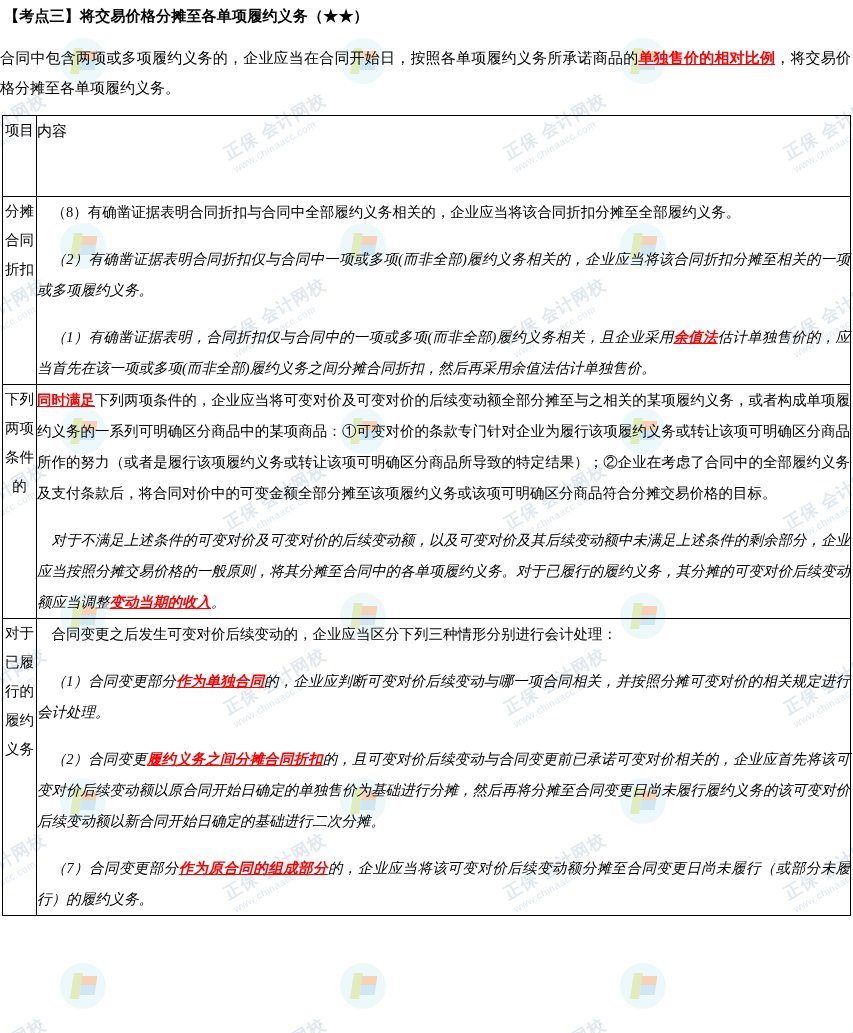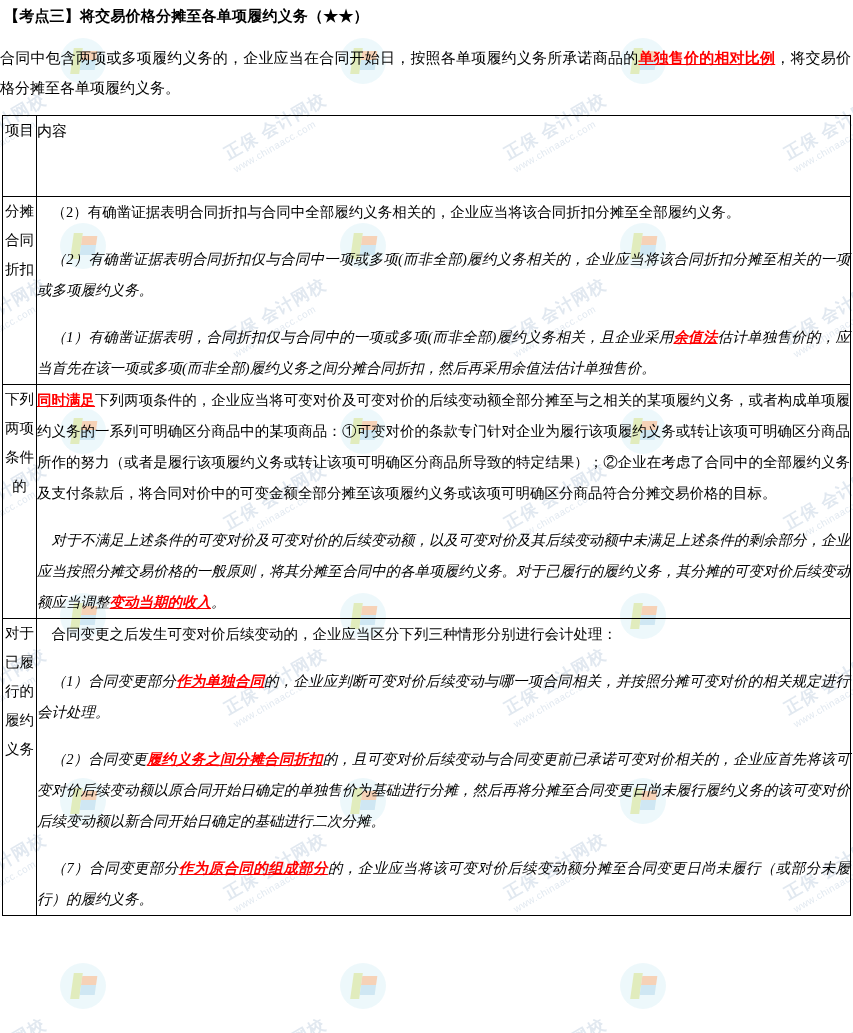--- a/index.html
+++ b/index.html
@@ -265,21 +265,21 @@
       <col>
     </colgroup>
     <tbody id="table-body">
       <tr class="hdr-row">
         <td class="rowlabel">项目</td>
         <td class="headcell">内容</td>
       </tr>
     <tr>
           <td class="rowlabel">分摊合同折扣</td>
           <td class="cellbody">
-            <div class="para indent"><span>（2）有确凿证据表明合同折扣与合同中全部履约义务相关的，企业应当将该合同折扣分摊至全部履约义务。</span></div>
+            <div class="para indent"><span>（8）有确凿证据表明合同折扣与合同中全部履约义务相关的，企业应当将该合同折扣分摊至全部履约义务。</span></div>
             <div class="para indent"><span>（2）有确凿证据表明合同折扣仅与合同中一项或多项(而非全部)履约义务相关的，企业应当将该合同折扣分摊至相关的一项或多项履约义务。</span></div>
             <div class="para indent"><span>（1）有确凿证据表明，合同折扣仅与合同中的一项或多项(而非全部)履约义务相关，且企业采用</span><span class="hl">余值法</span><span>估计单独售价的，应当首先在该一项或多项(而非全部)履约义务之间分摊合同折扣，然后再采用余值法估计单独售价。</span></div>
           </td>
         </tr>
         <tr>
           <td class="rowlabel">下列两项条件的</td>
           <td class="cellbody">
             <div class="para"><span class="hl">同时满足</span><span>下列两项条件的，企业应当将可变对价及可变对价的后续变动额全部分摊至与之相关的某项履约义务，或者构成单项履约义务的一系列可明确区分商品中的某项商品：①可变对价的条款专门针对企业为履行该项履约义务或转让该项可明确区分商品所作的努力（或者是履行该项履约义务或转让该项可明确区分商品所导致的特定结果）；②企业在考虑了合同中的全部履约义务及支付条款后，将合同对价中的可变金额全部分摊至该项履约义务或该项可明确区分商品符合分摊交易价格的目标。</span></div>
             <div class="para indent"><span>对于不满足上述条件的可变对价及可变对价的后续变动额，以及可变对价及其后续变动额中未满足上述条件的剩余部分，企业应当按照分摊交易价格的一般原则，将其分摊至合同中的各单项履约义务。对于已履行的履约义务，其分摊的可变对价后续变动额应当调整</span><span class="hl">变动当期的收入</span><span>。</span></div>
           </td>

